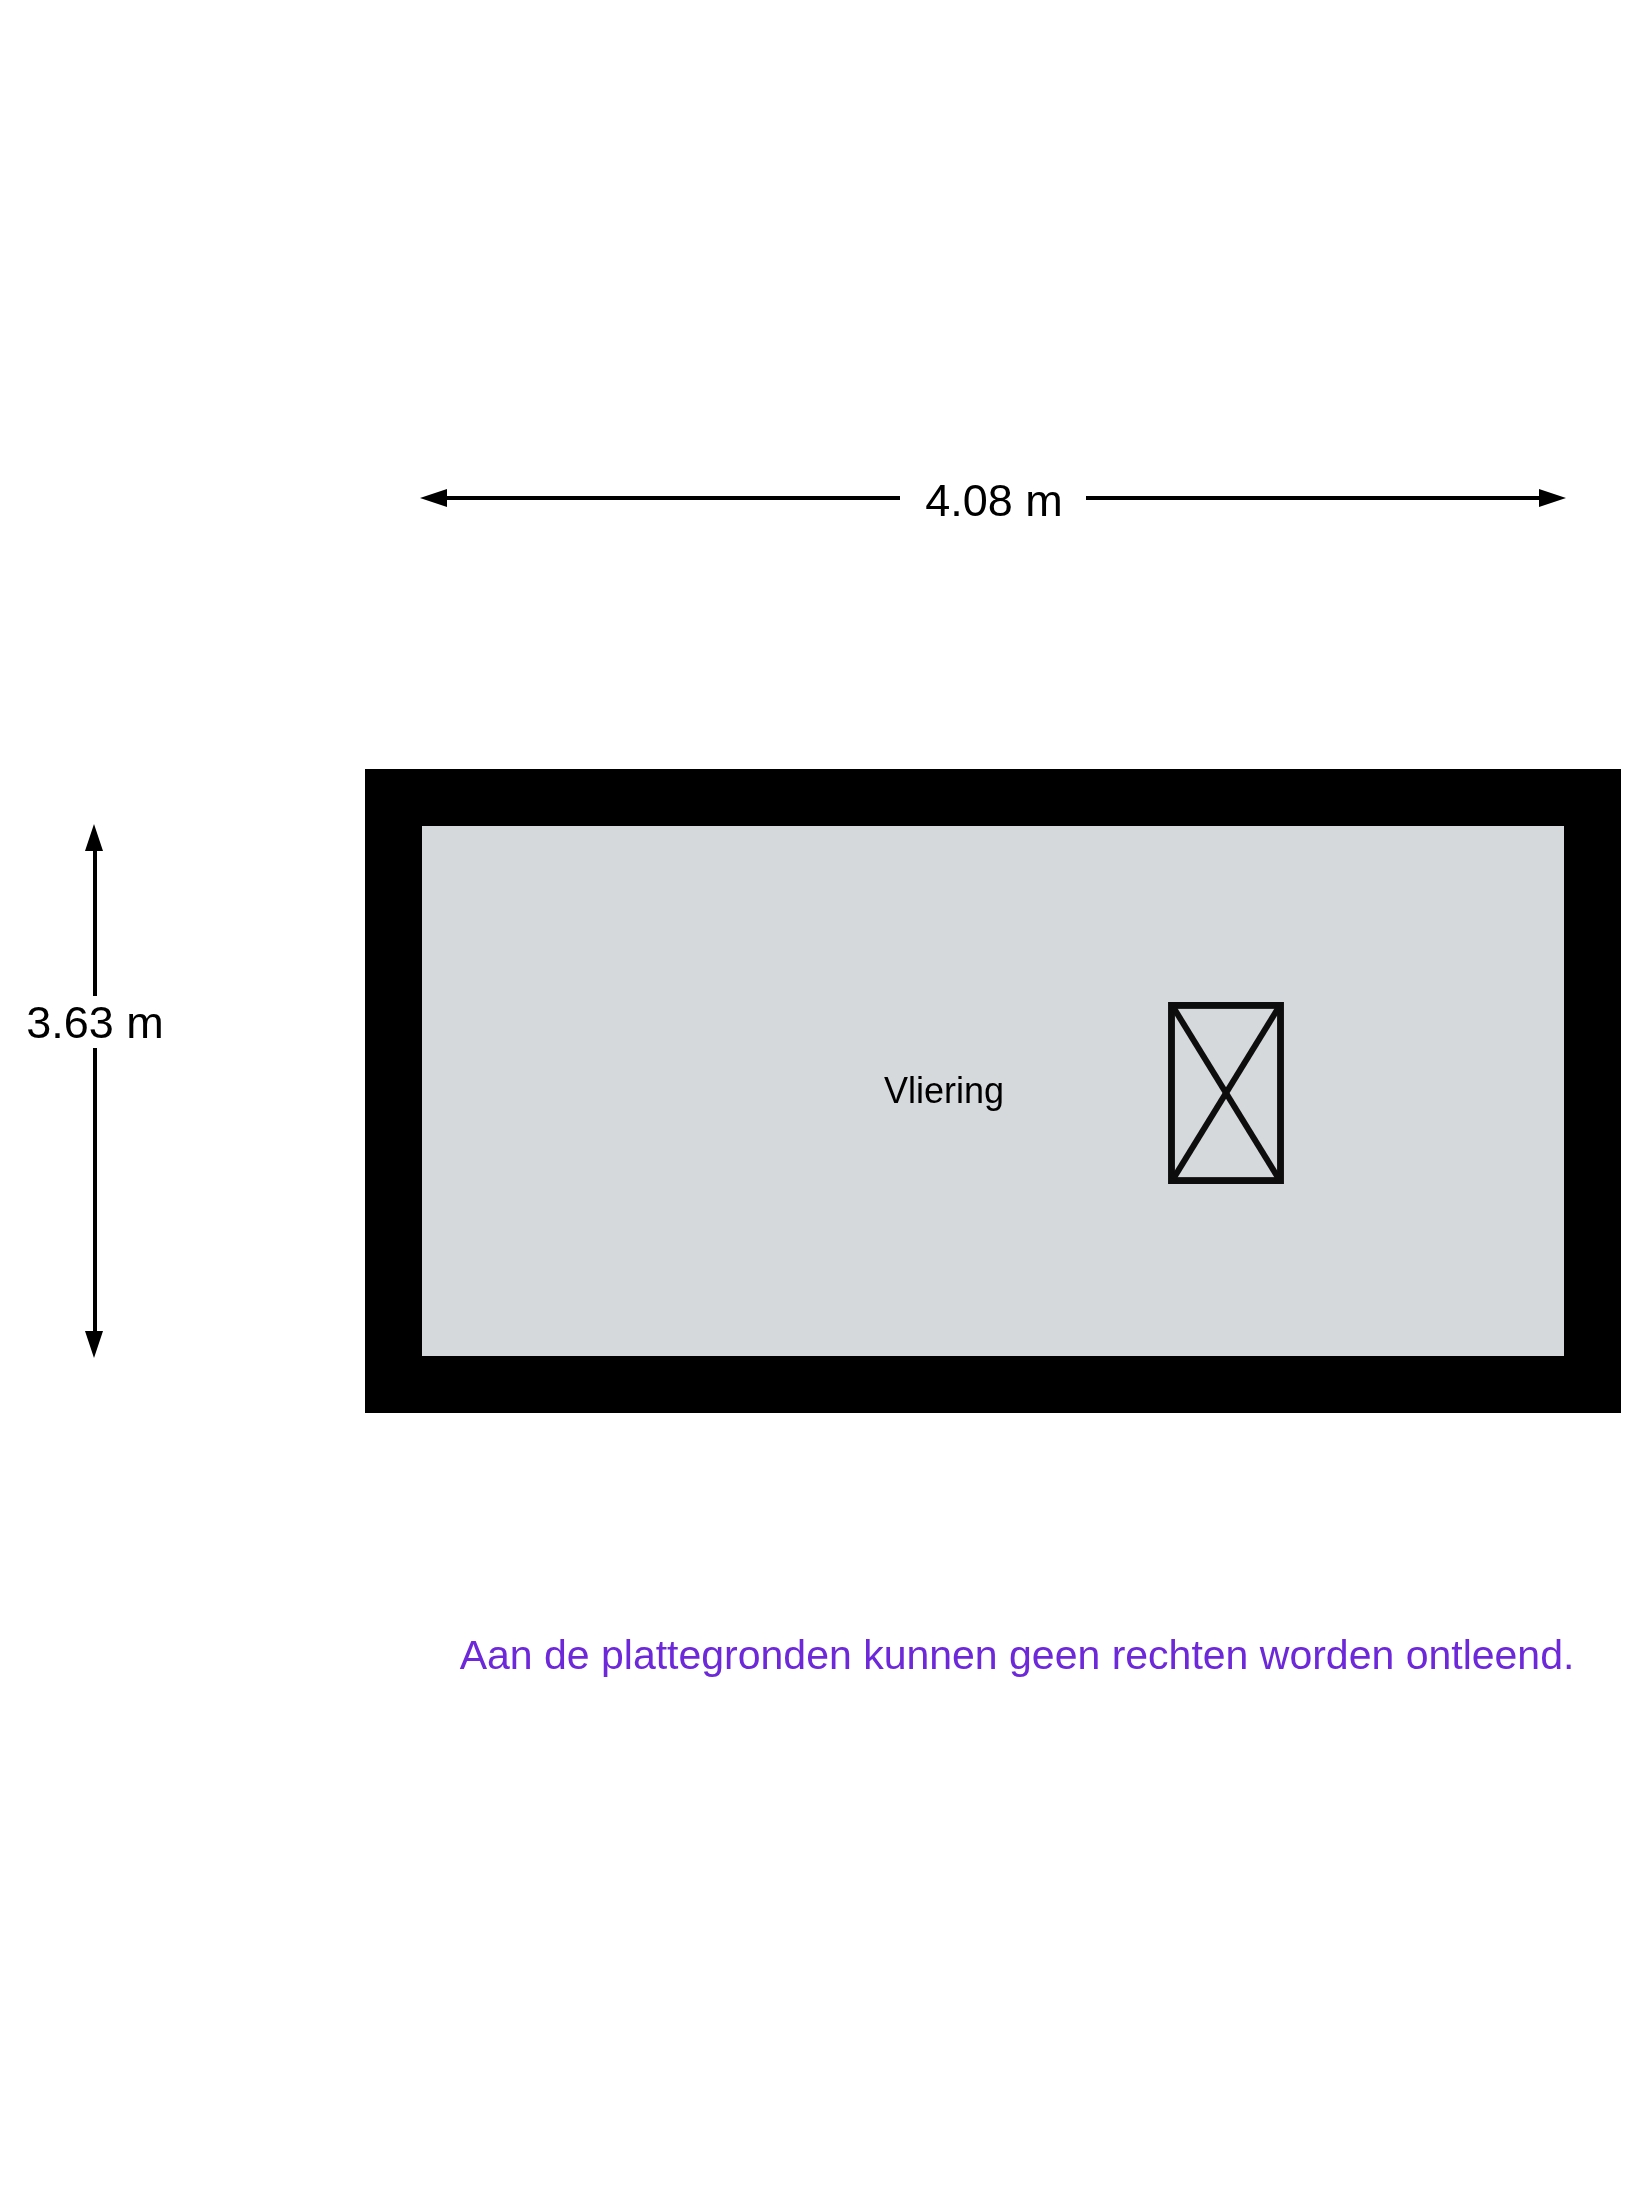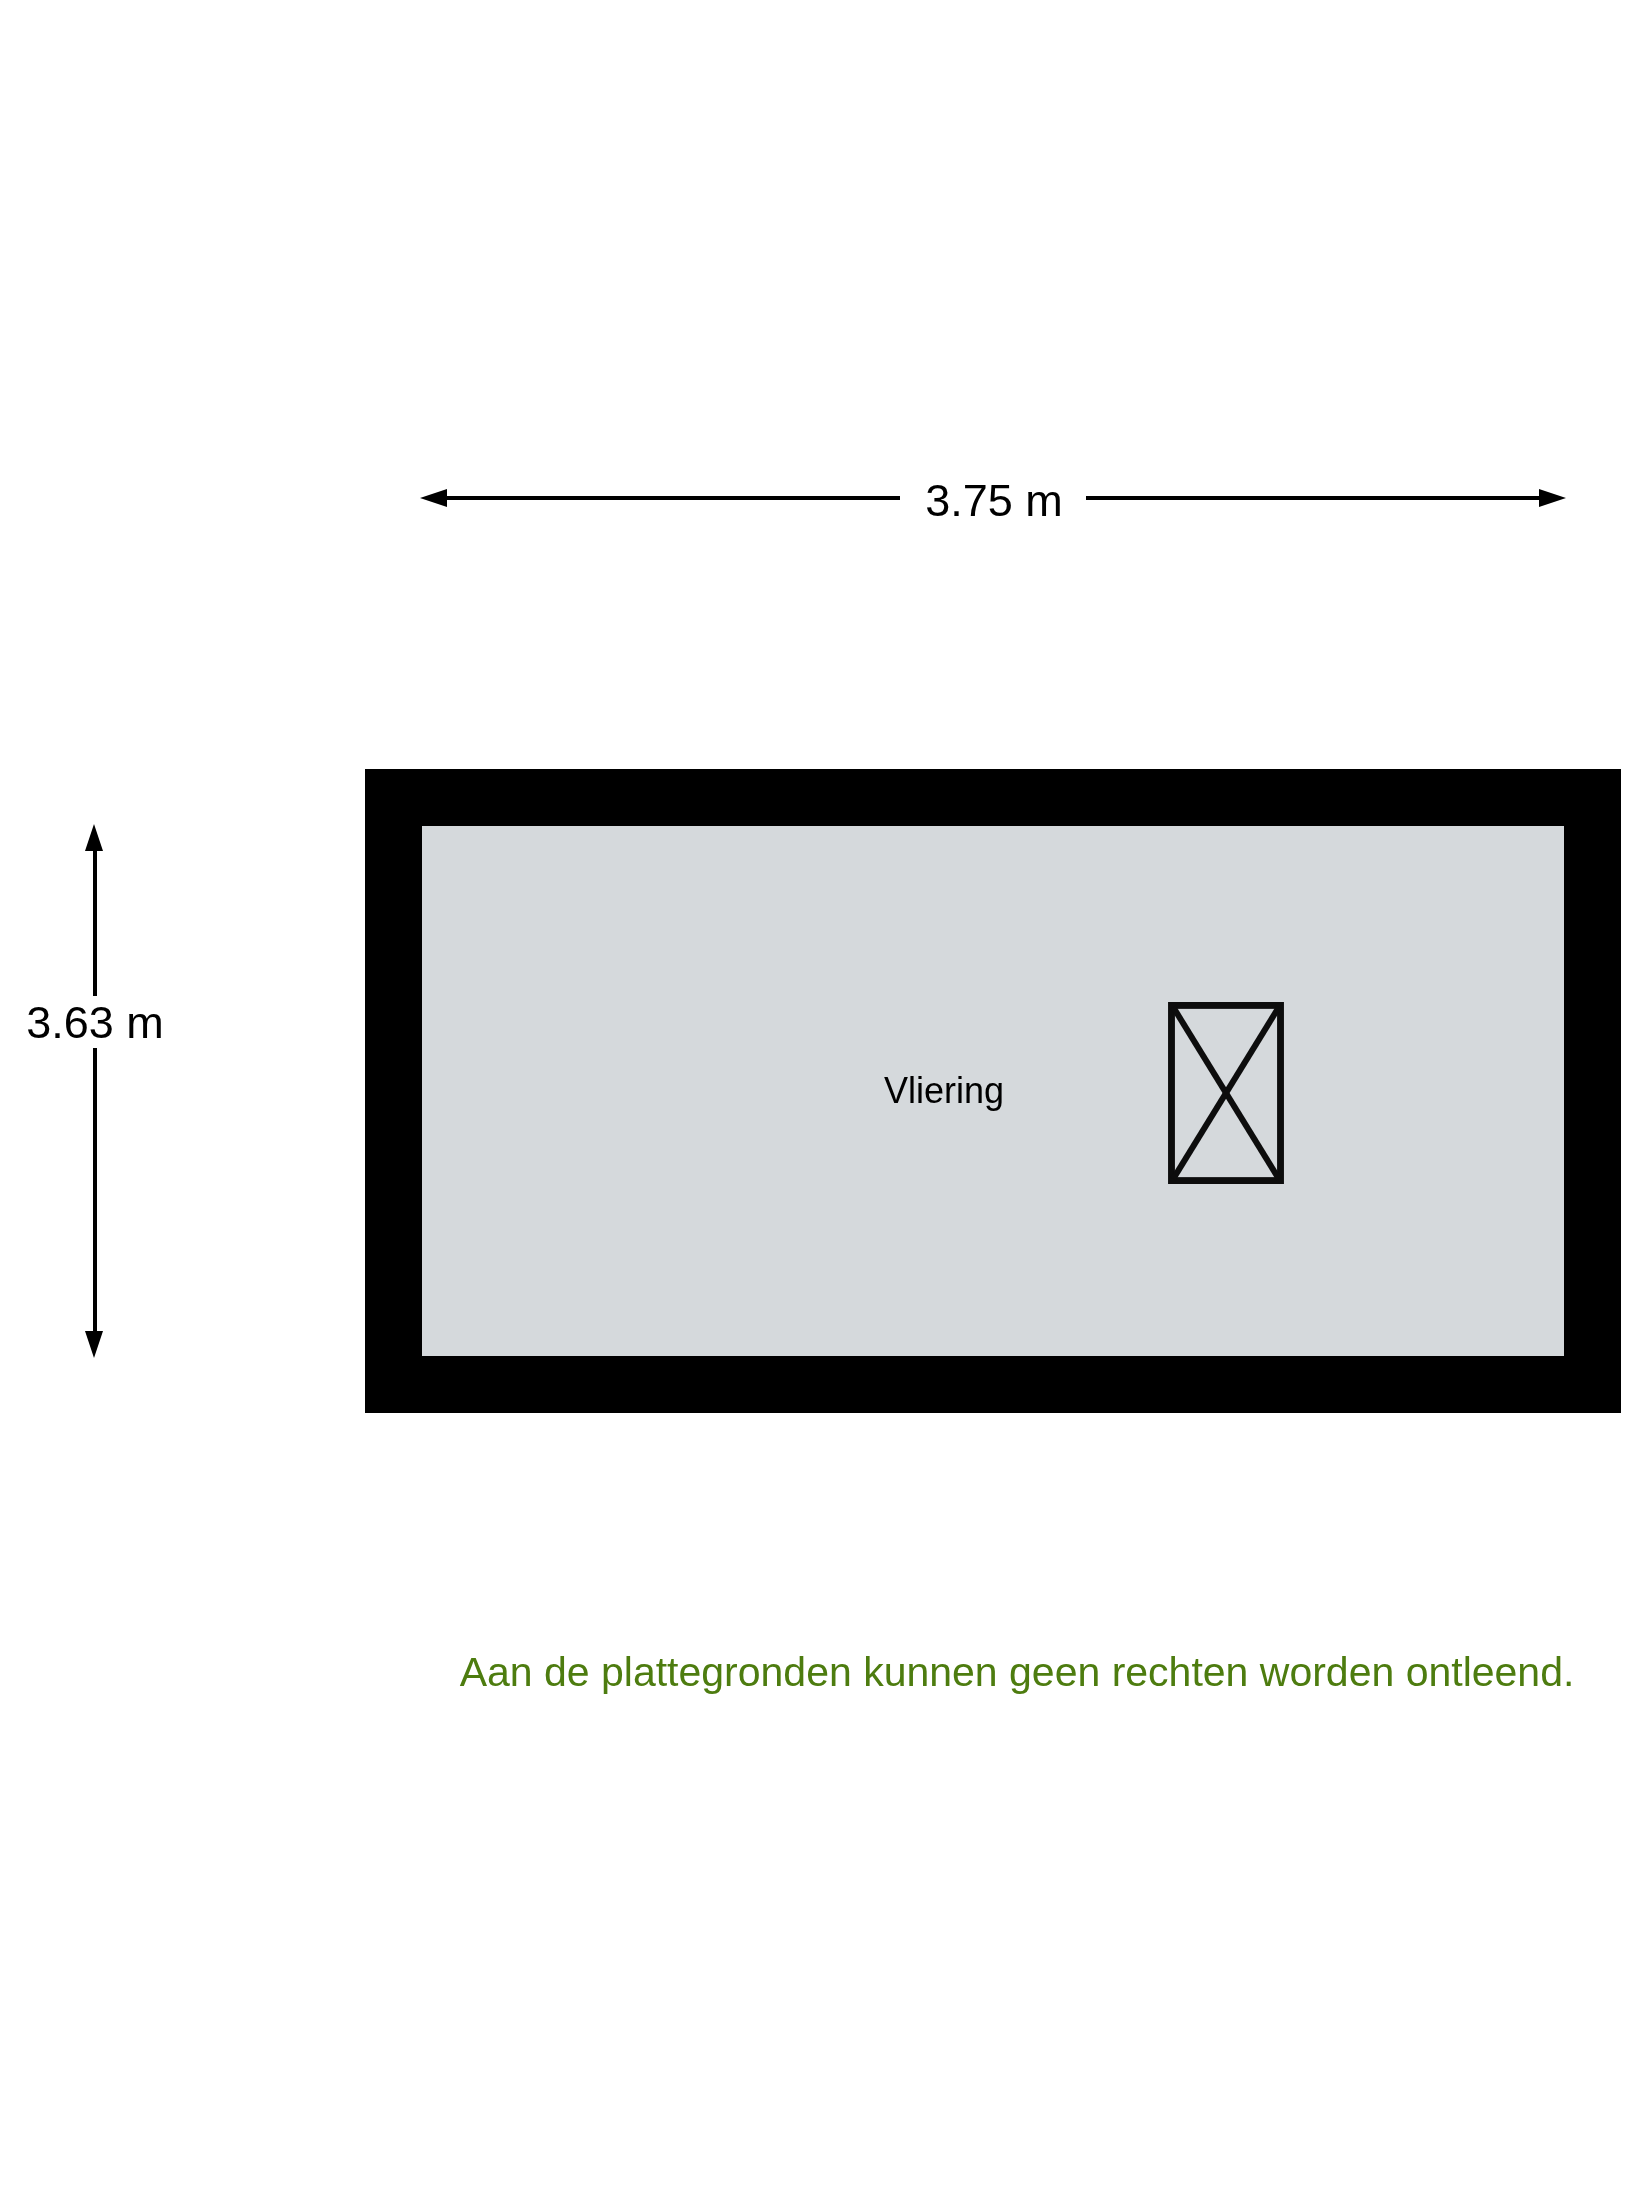--- a/index.html
+++ b/index.html
@@ -78,31 +78,30 @@
 
   
   .footer {
     left: 1017px;
     top: 1631px;
     transform: translateX(-50%);
     text-align: left;
     font-size: 41px;
     line-height: 49px;
     white-space: nowrap;
-    color: #4d7c0f;
-    margin-top: 17px;
+    color: #6d28d9;
   }
 </style>
 </head>
 <body>
 
 <div>
   <div class="abs arrowhead left" style="left:420px; top:489px;"></div>
   <div class="abs dim-line" style="left:442px; top:496px; width:458px; height:4.3px;"></div>
-  <div class="abs dim-label" style="left:994px; top:500px;">3.75 m</div>
+  <div class="abs dim-label" style="left:994px; top:500px;">4.08 m</div>
   <div class="abs dim-line" style="left:1086px; top:496px; width:456px; height:4.3px;"></div>
   <div class="abs arrowhead right" style="left:1539px; top:489px;"></div>
 </div>
 
 <div>
   <div class="abs arrowhead up" style="left:85px; top:824px;"></div>
   <div class="abs dim-line" style="left:93px; top:848px; width:4.3px; height:148px;"></div>
   <div class="abs dim-label" style="left:95px; top:1022px;">3.63 m</div>
   <div class="abs dim-line" style="left:93px; top:1048px; width:4.3px; height:286px;"></div>
   <div class="abs arrowhead down" style="left:85px; top:1331px;"></div>

